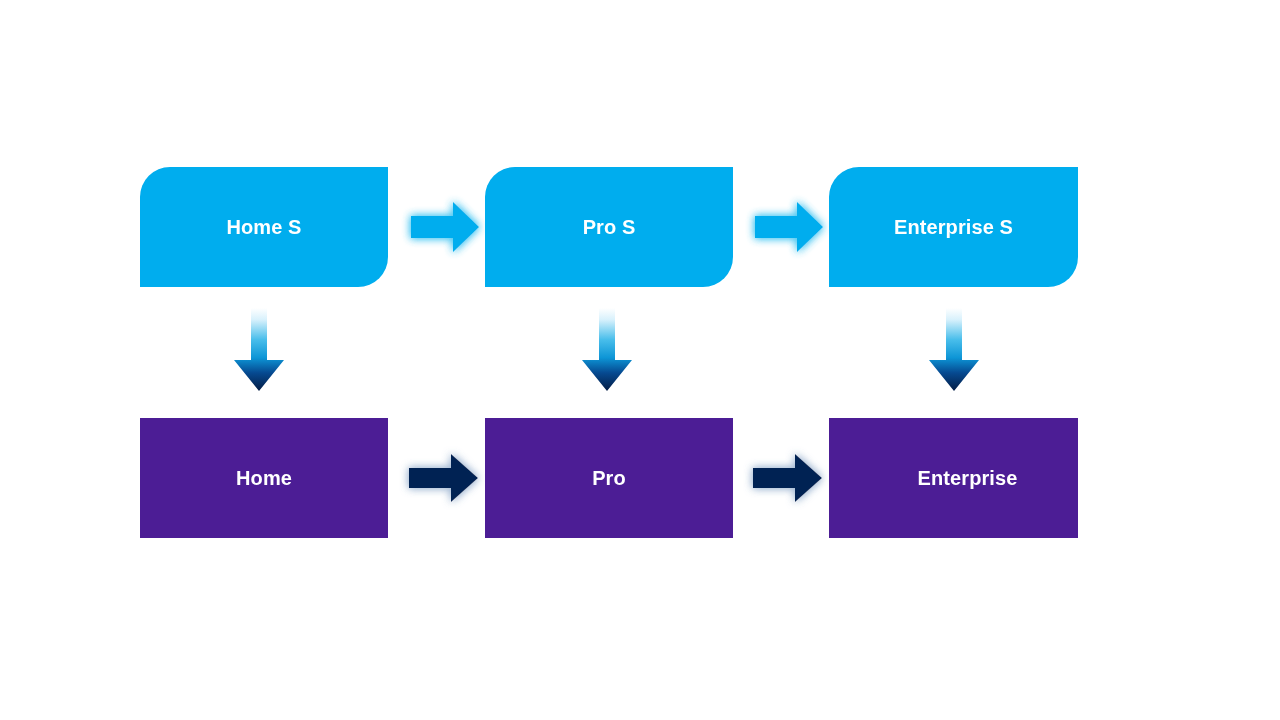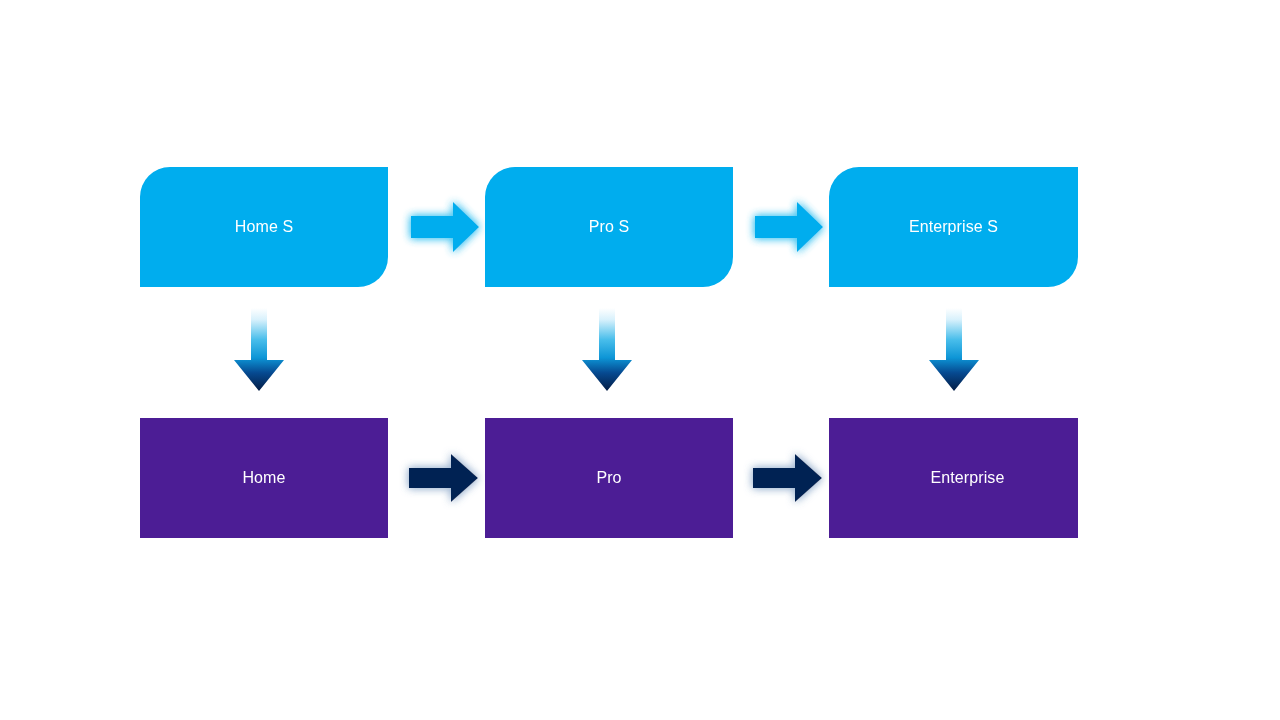--- a/index.html
+++ b/index.html
@@ -25,22 +25,22 @@
   
   .node {
     position: absolute;
     display: flex;
     align-items: center;
     justify-content: center;
     box-sizing: border-box;
   }
 
   .node-label {
-    font-size: 16px;
-    font-weight: 400;
+    font-size: 20px;
+    font-weight: 700;
     color: #ffffff;
     letter-spacing: 0.1px;
     line-height: 1;
     text-align: center;
     white-space: nowrap;
   }
 
   
   .node.tier-light {
     background: #00ADEE;

